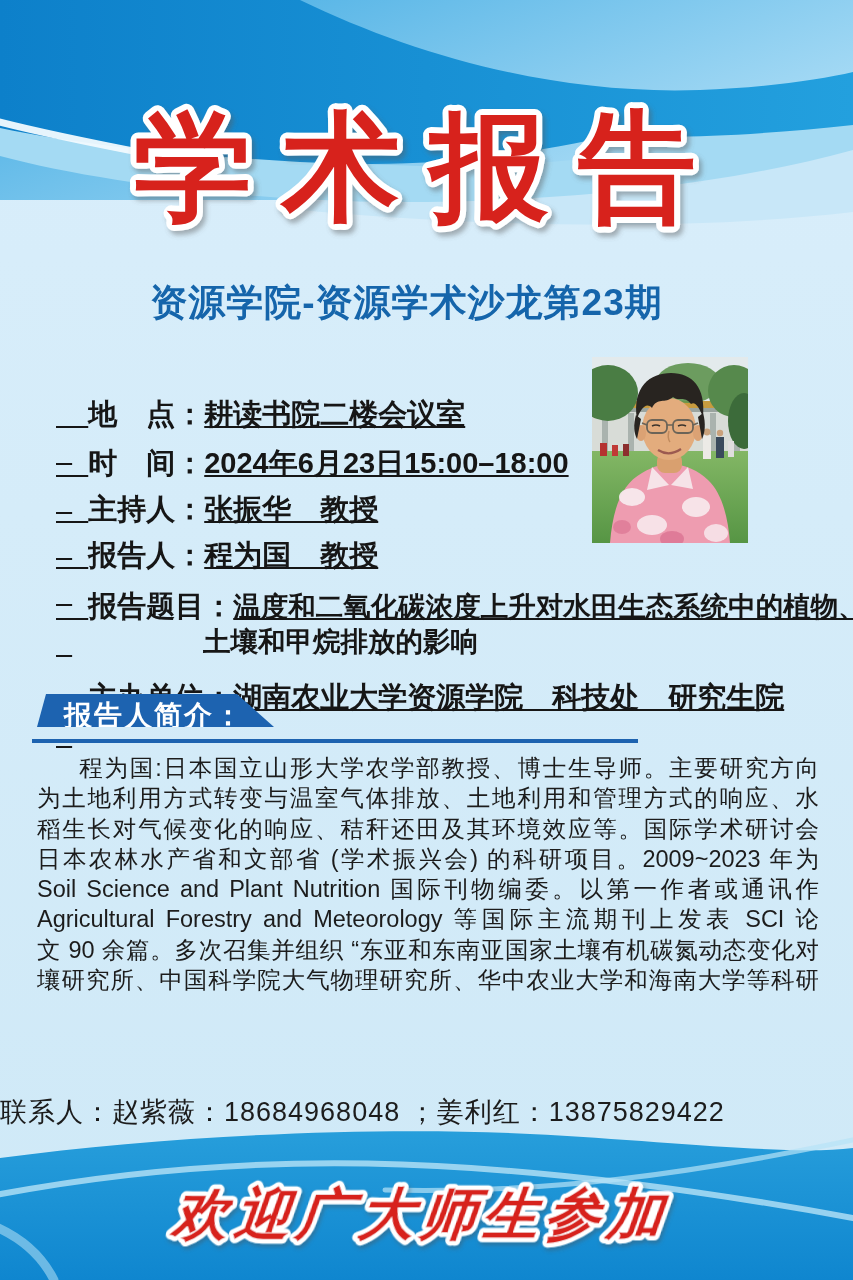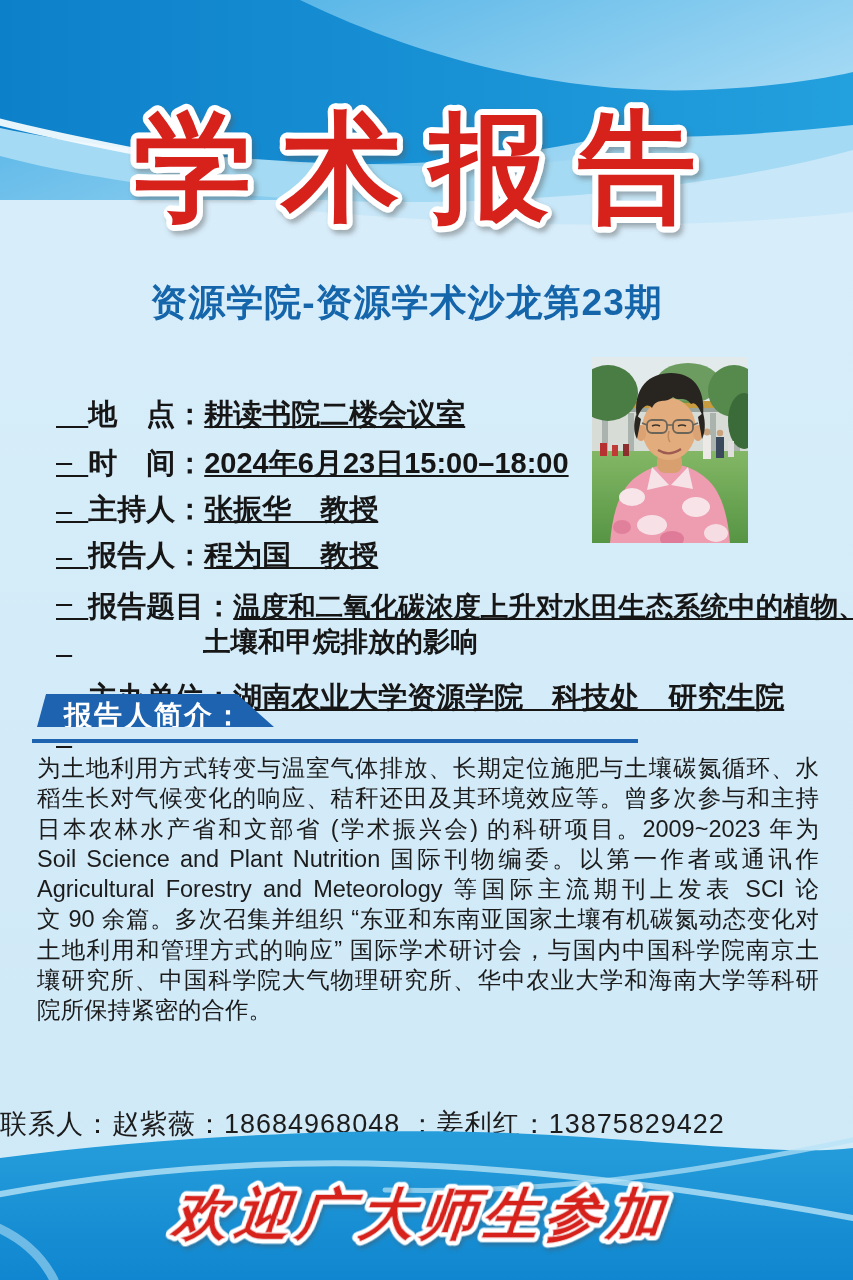--- a/index.html
+++ b/index.html
@@ -49,21 +49,21 @@
   .bio-line{
     font-size:23.5px;line-height:30.3px;height:30.3px;
     text-align:justify;text-align-last:justify;white-space:pre-wrap;
   }
   .bio-line.first{text-indent:1.8em;}
   .bio-line.last{text-align-last:left;}
 
   
   .contact{
     left:0;top:1094px;width:685px;text-align:center;
-    font-size:27px;color:#1c1c1c;letter-spacing:1px;white-space:pre;margin-top:12px;
+    font-size:27px;color:#1c1c1c;letter-spacing:1px;white-space:pre;
   }
 
   
   .footer-wave{left:0;top:1128px;width:853px;height:152px;}
 </style>
 </head>
 <body>
 
 <div class="poster">
 
@@ -179,29 +179,28 @@
       <path d="M86,69 Q90,67 94,69" stroke="#3a332c" stroke-width="1.6" fill="none"></path>
       <path d="M77,74 Q75,81 78,85" stroke="#c08b5e" stroke-width="1.5" fill="none"></path>
       <path d="M66,93 Q77,100 89,92" stroke="#9c5a50" stroke-width="2.2" fill="none"></path>
     </svg>
   </div>
 
   <div class="abs bio-banner">报告人简介：</div>
   <div class="abs bio-banner-line"></div>
 
   <div class="abs bio">
-    <div class="bio-line">为土地利用方式转变与温室气体排放、长期定位施肥与土壤碳氮循环、水</div>
-    <div class="bio-line">稻生长对气候变化的响应、秸秆还田及其环境效应等。曾多次参与和主持</div>
+    <div class="bio-line first">程为国:日本国立山形大学农学部教授、博士生导师。主要研究方向</div>
+    <div class="bio-line">为土地利用方式转变与温室气体排放、土地利用和管理方式的响应、水</div>
+    <div class="bio-line">稻生长对气候变化的响应、秸秆还田及其环境效应等。国际学术研讨会</div>
     <div class="bio-line">日本农林水产省和文部省 (学术振兴会) 的科研项目。2009~2023 年为</div>
     <div class="bio-line">Soil Science and Plant Nutrition 国际刊物编委。以第一作者或通讯作</div>
     <div class="bio-line">Agricultural Forestry and Meteorology 等国际主流期刊上发表 SCI 论</div>
     <div class="bio-line">文 90 余篇。多次召集并组织 “东亚和东南亚国家土壤有机碳氮动态变化对</div>
-    <div class="bio-line">土地利用和管理方式的响应” 国际学术研讨会，与国内中国科学院南京土</div>
     <div class="bio-line">壤研究所、中国科学院大气物理研究所、华中农业大学和海南大学等科研</div>
-    <div class="bio-line last">院所保持紧密的合作。</div>
   </div>
 
   <div class="abs contact">联系人：赵紫薇：18684968048 ；姜利红：13875829422</div>
 
   <svg class="abs footer-wave" width="853" height="152" viewBox="0 0 853 152">
     <defs>
       <linearGradient id="footG" x1="0" y1="0" x2="0" y2="1">
         <stop offset="0" stop-color="#279edb"></stop>
         <stop offset="1" stop-color="#0f86cf"></stop>
       </linearGradient>

